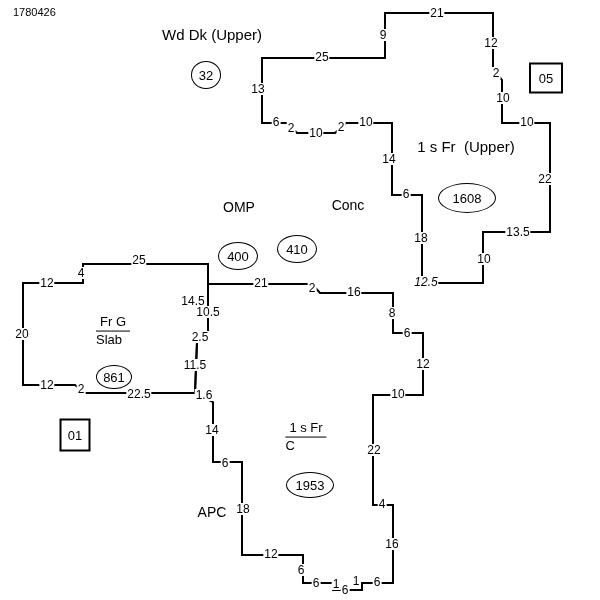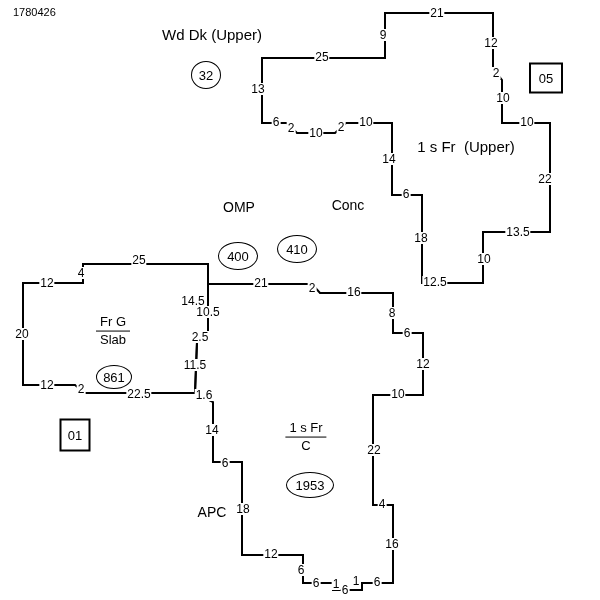--- a/index.html
+++ b/index.html
@@ -27,21 +27,21 @@
     transform:translate(-50%,-50%);
     white-space:pre;
     line-height:1;
     background:transparent;
   }
   .title-lg { font-size:15px; }
   .title-md { font-size:14px; }
   .fraction {
     position:absolute;
     transform:translate(-50%,-50%);
-    text-align:center;
+    text-align:left;
     font-size:13px;
     line-height:1.15;
     white-space:pre;
   }
   .fraction .top { border-bottom:1px solid #000; padding:0 4px 1px 4px; }
   .fraction .bottom { padding-top:1px; }
   .bubble {
     position:absolute;
     transform:translate(-50%,-50%);
     border:1px solid #000;
@@ -82,21 +82,21 @@
     <div class="dim" style="left: 383px; top: 35px;">9</div>
     <div class="dim" style="left: 322px; top: 57px;">25</div>
     <div class="dim" style="left: 258px; top: 89px;">13</div>
     <div class="dim" style="left: 491px; top: 43px;">12</div>
     <div class="dim" style="left: 496px; top: 73px;">2</div>
     <div class="dim" style="left: 503px; top: 98px;">10</div>
     <div class="dim" style="left: 527px; top: 122px;">10</div>
     <div class="dim" style="left: 545px; top: 179px;">22</div>
     <div class="dim" style="left: 518px; top: 232px;">13.5</div>
     <div class="dim" style="left: 484px; top: 259px;">10</div>
-    <div class="dim" style="left: 435px; top: 282px;">12.5</div>
+    <div class="dim" style="left: 426px; top: 282px; font-style: italic;">12.5</div>
     <div class="dim" style="left: 421px; top: 238px;">18</div>
     <div class="dim" style="left: 406px; top: 194px;">6</div>
     <div class="dim" style="left: 389px; top: 159px;">14</div>
     <div class="dim" style="left: 276px; top: 122px;">6</div>
     <div class="dim" style="left: 291px; top: 128px;">2</div>
     <div class="dim" style="left: 316px; top: 133px;">10</div>
     <div class="dim" style="left: 341px; top: 127px;">2</div>
     <div class="dim" style="left: 366px; top: 122px;">10</div>
     <div class="dim" style="left: 139px; top: 260px;">25</div>
     <div class="dim" style="left: 81px; top: 273px;">4</div>
@@ -131,19 +131,20 @@
     <div class="dim" style="left: 225px; top: 463px;">6</div>
     <div class="dim" style="left: 212px; top: 430px;">14</div>
     <div class="title title-lg" style="left: 212px; top: 26px; margin-top: 8px;">Wd Dk (Upper)</div>
     <div class="title title-lg" style="left: 466px; top: 146px;">1 s Fr  (Upper)</div>
     <div class="title title-md" style="left: 239px; top: 207px;">OMP</div>
     <div class="title title-md" style="left: 304px; top: 205px; margin-left: 44px;">Conc</div>
     <div class="title title-md" style="left: 205px; top: 512px; margin-left: 7px;">APC</div>
     <div class="fraction" style="left: 113px; top: 331px;"><div class="top">Fr G</div><div class="bottom">Slab</div></div>
     <div class="fraction" style="left: 306px; top: 437px;"><div class="top">1 s Fr</div><div class="bottom">C</div></div>
     <div class="bubble" style="left: 206px; top: 59px; width: 28px; height: 26px;">32</div>
+    <div class="bubble" style="left: 467px; top: 182px; width: 56px; height: 28px;">1608</div>
     <div class="bubble" style="left: 238px; top: 240px; width: 38px; height: 26px;">400</div>
     <div class="bubble" style="left: 297px; top: 233px; width: 38px; height: 26px;">410</div>
     <div class="bubble" style="left: 114px; top: 361px; width: 34px; height: 22px;">861</div>
     <div class="bubble" style="left: 310px; top: 469px; width: 46px; height: 24px;">1953</div>
     <div class="seqbox" style="left: 546px; top: 48px; width: 30px; height: 27px; margin-top: 30px;">05</div>
     <div class="seqbox" style="left: 75px; top: 435px; width: 27px; height: 29px;">01</div>
   </div>
 
 </body></html>

